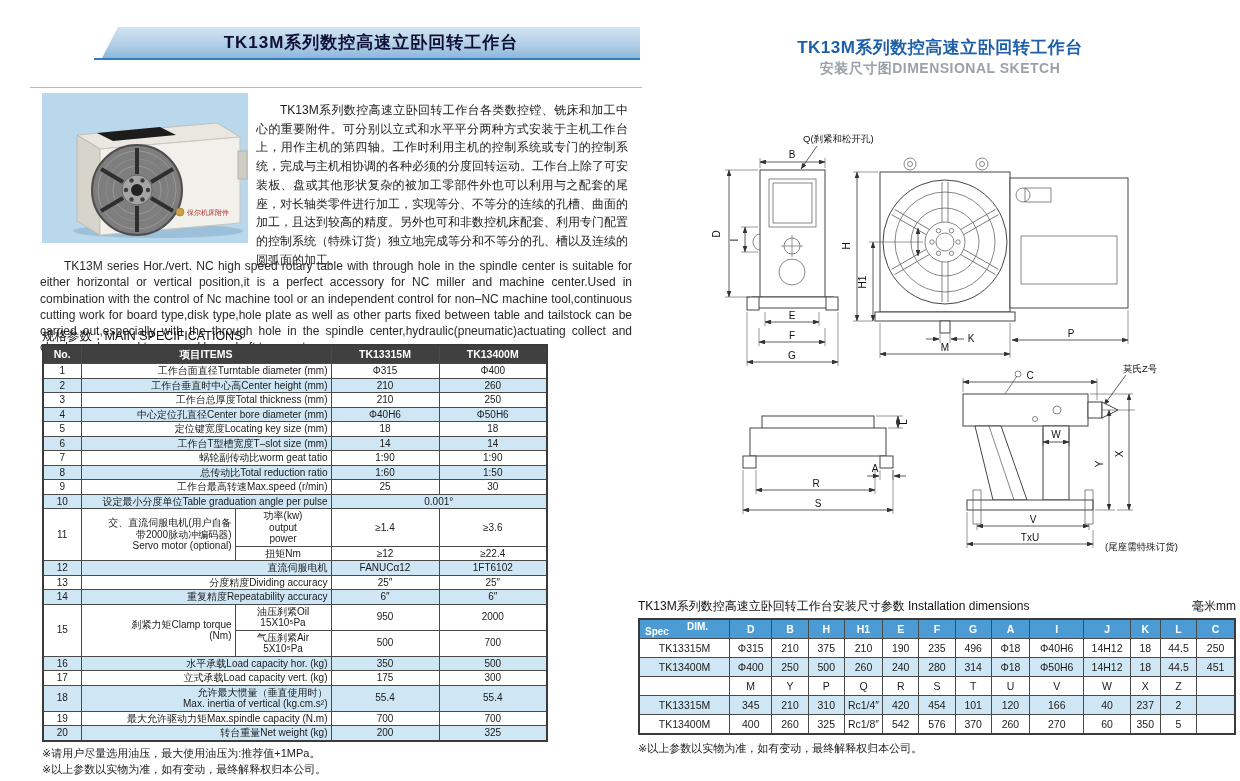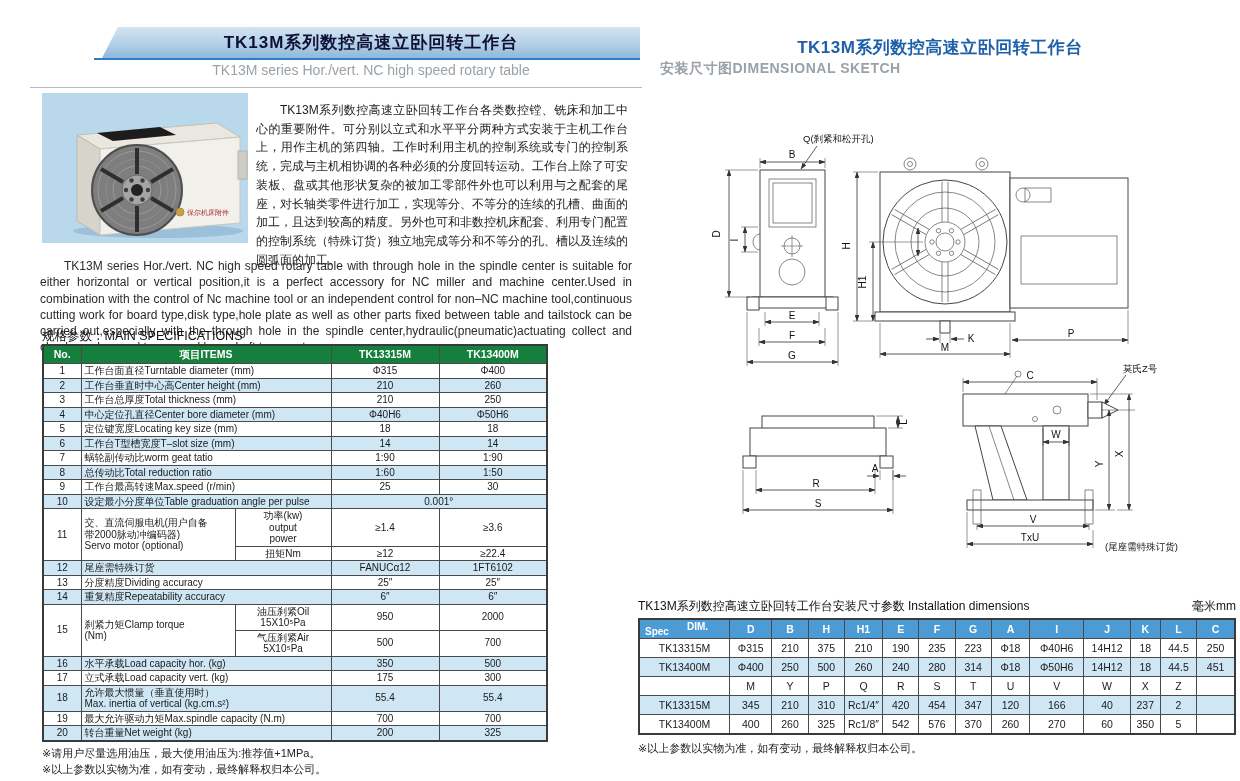--- a/index.html
+++ b/index.html
@@ -26,31 +26,31 @@
   .en-para{position:absolute;left:40px;top:246px;width:592px;font-size:12px;line-height:16.3px;
            color:#2a2a2a;text-align:justify;text-indent:2em;}
   .spec-heading{position:absolute;left:42px;top:328px;font-size:12.5px;color:#111;}
 
   
   .spec-wrap{position:absolute;left:42px;top:344px;width:506px;}
   table{border-collapse:collapse;}
   .spec-table{width:504px;table-layout:fixed;border:2px solid #3a3a3a;}
   .spec-table th,.spec-table td{border:1px solid #4a4a4a;font-size:10px;line-height:11.5px;
        padding:1px 3px;color:#1a1a1a;overflow:hidden;}
-  .spec-table thead th{background:#15803d;color:#fff;font-size:10.5px;height:15px;font-weight:bold;margin-top:40px;}
+  .spec-table thead th{background:#404040;color:#fff;font-size:10.5px;height:15px;font-weight:bold;margin-top:40px;}
   .spec-table tr.shade td{background:#cfe6f4;}
   .c{text-align:center;vertical-align:middle;}
-  .item{text-align:left;padding-left:8px;vertical-align:middle;}
+  .item{text-align:right;padding-left:8px;vertical-align:middle;}
   .pre{white-space:pre-line;}
   .spec-notes{margin-top:3px;font-size:11px;line-height:16px;color:#222;}
 
   
   .rtitle{position:absolute;left:660px;top:36px;width:560px;text-align:center;
           font-size:17px;font-weight:bold;color:#1d5fa9;letter-spacing:.5px;}
-  .rsub{position:absolute;left:660px;top:60px;width:560px;text-align:left;
+  .rsub{position:absolute;left:660px;top:60px;width:560px;text-align:center;
         font-size:14px;font-weight:bold;color:#9aa2a8;letter-spacing:.5px;}
 
   
   .drawing{position:absolute;left:705px;top:122px;}
   .out{fill:#fff;stroke:#444;stroke-width:1;}
   .thin{fill:none;stroke:#555;stroke-width:.7;}
   .dim{stroke:#333;stroke-width:.8;marker-start:url(#ah);marker-end:url(#ah);}
   .arr1{stroke:#333;stroke-width:.8;marker-end:url(#ah);}
   .ext{stroke:#444;stroke-width:.55;}
   .dimtext{font-size:10px;fill:#111;text-anchor:middle;}
@@ -72,21 +72,20 @@
 </style>
 </head>
 <body>
 
 <div class="page">
 
   <div class="ribbon">
     <span class="ltitle">TK13M系列数控高速立卧回转工作台</span>
   </div>
   <div class="ribbon-underline"></div>
-  <div class="lsub">TK13M series Hor./vert. NC high speed rotary table</div>
   <div class="divider"></div>
 
   <svg class="photo" viewBox="0 0 206 150">
     <rect x="0" y="0" width="206" height="150" fill="#b9d8ec"></rect>
     <ellipse cx="116" cy="138" rx="85" ry="7" fill="#9cc0da"></ellipse>
 
     <polygon points="35,42 175,30 198,44 58,56" fill="#e9e7e0" stroke="#c2c0b7" stroke-width="1"></polygon>
     <polygon points="55,40 118,34 134,42 71,48" fill="#1c1c1c"></polygon>
     <polygon points="35,42 58,56 58,142 35,128" fill="#d6d4cb" stroke="#bdbbb2" stroke-width="1"></polygon>
     <polygon points="58,56 198,44 198,130 58,142" fill="#f1f0ea" stroke="#c9c7be" stroke-width="1"></polygon>
@@ -216,21 +215,21 @@
             <td class="c">≥1.4</td>
             <td class="c">≥3.6</td>
           </tr>
           <tr>
             <td class="c pre">扭矩Nm</td>
             <td class="c">≥12</td>
             <td class="c">≥22.4</td>
           </tr>
           <tr class="shade">
             <td class="c">12</td>
-            <td colspan="2" class="item pre">尾座需特殊订货</td>
+            <td colspan="2" class="item pre">直流伺服电机</td>
             <td class="c">FANUCα12</td>
             <td class="c">1FT6102</td>
           </tr>
           <tr>
             <td class="c">13</td>
             <td colspan="2" class="item pre">分度精度Dividing accuracy</td>
             <td class="c">25″</td>
             <td class="c">25″</td>
           </tr>
           <tr class="shade">
@@ -548,21 +547,21 @@
             <th class="hdr">C</th>
           </tr>
           <tr>
             <td>TK13315M</td>
             <td>Φ315</td>
             <td>210</td>
             <td>375</td>
             <td>210</td>
             <td>190</td>
             <td>235</td>
-            <td>223</td>
+            <td>496</td>
             <td>Φ18</td>
             <td>Φ40H6</td>
             <td>14H12</td>
             <td>18</td>
             <td>44.5</td>
             <td>250</td>
           </tr>
           <tr class="shade">
             <td>TK13400M</td>
             <td>Φ400</td>
@@ -596,21 +595,21 @@
             <td></td>
           </tr>
           <tr class="shade">
             <td>TK13315M</td>
             <td>345</td>
             <td>210</td>
             <td>310</td>
             <td>Rc1/4″</td>
             <td>420</td>
             <td>454</td>
-            <td>347</td>
+            <td>101</td>
             <td>120</td>
             <td>166</td>
             <td>40</td>
             <td>237</td>
             <td>2</td>
             <td></td>
           </tr>
           <tr>
             <td>TK13400M</td>
             <td>400</td>

